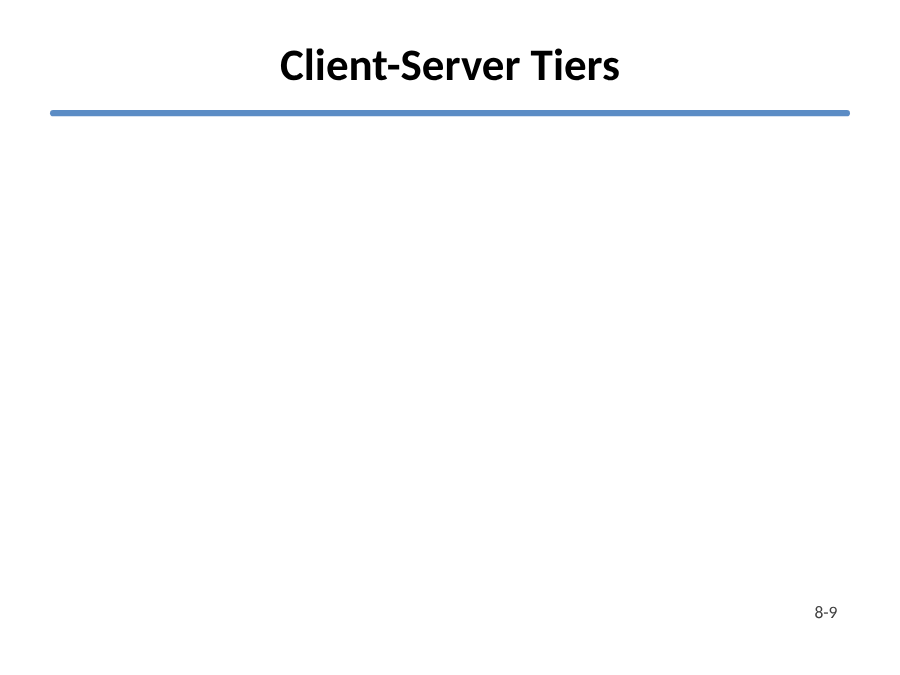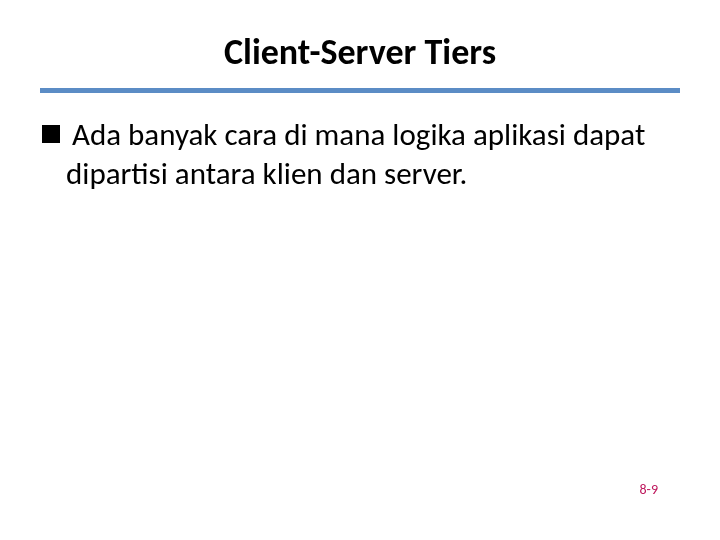--- a/index.html
+++ b/index.html
@@ -1,15 +1,15 @@
 <!DOCTYPE html>
 <html><head>
 <meta charset="utf-8">
 <style>
-  * { margin: 0; padding: 0; box-sizing: border-box; }
+  * { margin: 0; padding: 0; box-sizing: border-box; border-radius: 16px; }
   body {
     width: 720px;
     height: 540px;
     background: #ffffff;
     font-family: Calibri, "Segoe UI", Arial, sans-serif;
     position: relative;
     overflow: hidden;
   }
   .slide {
     width: 100%;
@@ -52,46 +52,40 @@
     color: #000;
     flex: 1;
   }
   .bold-underline {
     font-weight: 700;
     text-decoration: underline;
   }
   .page-number {
     position: absolute;
     bottom: 42px;
-    right: 62px;
+    right: 50px;
     font-size: 14px;
-    color: #be185d;
+    color: #404040;
     font-family: Calibri, Arial, sans-serif;
   }
   .spacer-first {
     display: inline-block;
     width: 6px;
   }
 </style>
 </head>
 <body>
 
 <div class="slide">
 
   <div class="title">Client-Server Tiers</div>
 
   <div class="divider"></div>
 
   <div class="content">
 
-    <div class="bullet-item">
-      <div class="bullet"></div>
-      <div class="bullet-text">
-        <span class="spacer-first"> </span><span>Ada banyak cara di mana logika aplikasi dapat dipartisi antara klien dan server.</span>
-      </div>
-    </div>
 
 
   </div>
 
   <div class="page-number">8-9</div>
 
 </div>
 
 </body></html>

